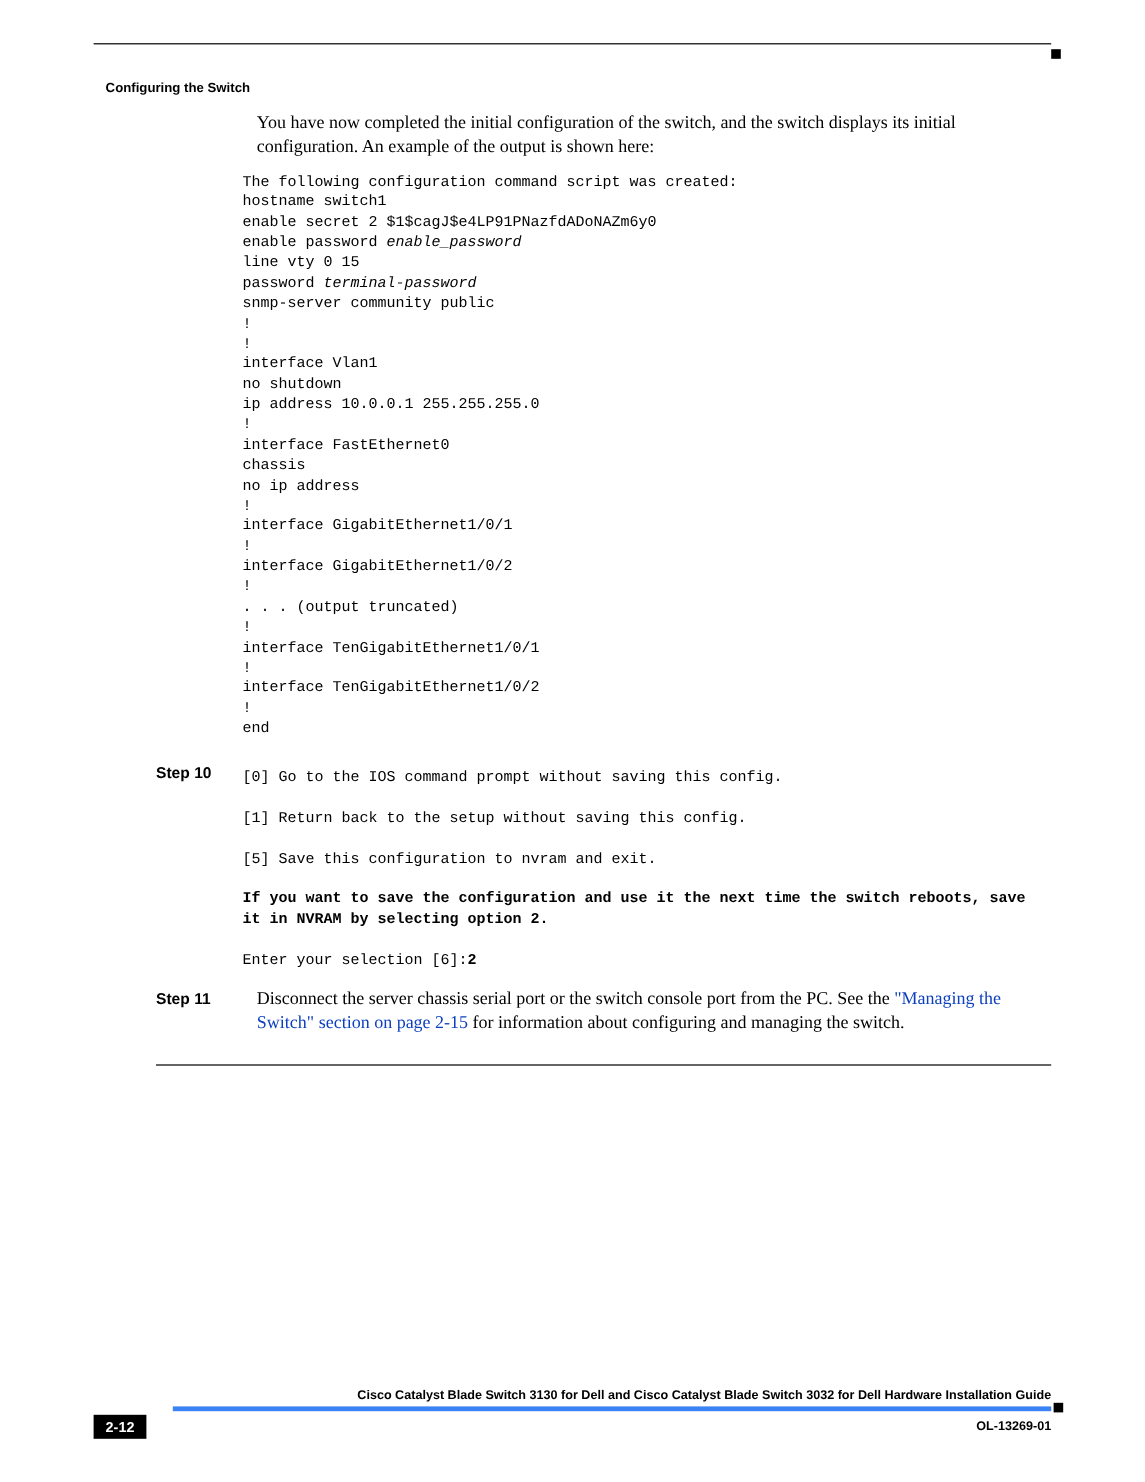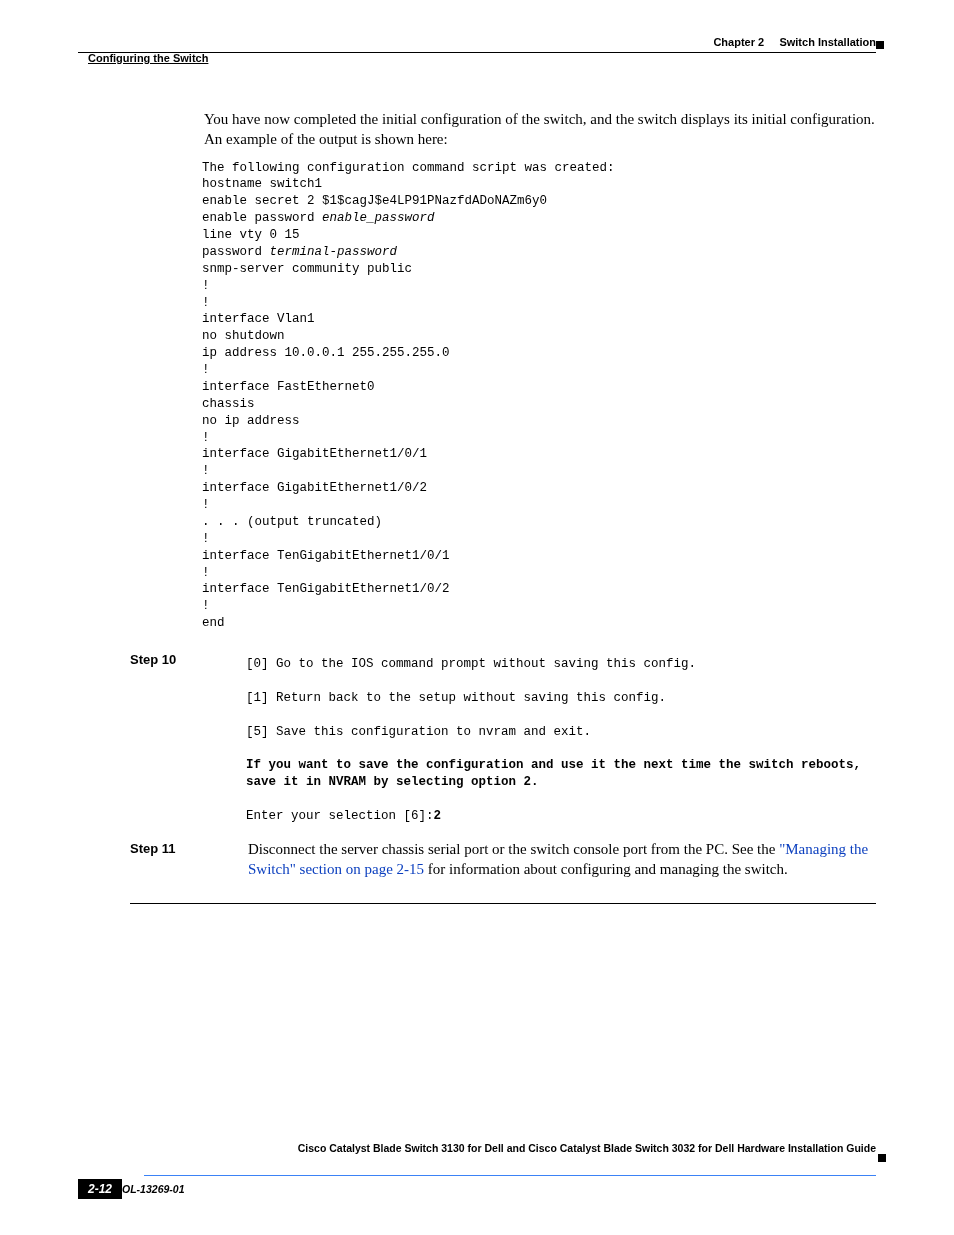--- a/index.html
+++ b/index.html
@@ -52,37 +52,36 @@
     right: 70px;
     top: 41px;
   }
   .content {
     margin-left: 124px;
     margin-right: 0px;
   }
   .body-text {
     font-size: 15px;
     line-height: 1.35;
-    margin: 0 0 10px 2px;
+    margin: 0 0 10px 12px;
   }
   .code-block {
     font-family: "Courier New", monospace;
     font-size: 12.5px;
     line-height: 1.35;
     white-space: pre;
     margin: 6px 0 18px 0;
   }
   .code-italic {
     font-style: italic;
   }
   .step-row {
     display: flex;
     align-items: flex-start;
     margin-bottom: 4px;
-    gap: 44px;
   }
   .step-label {
     width: 72px;
     flex: 0 0 72px;
     margin-left: -72px;
     font-family: Arial, Helvetica, sans-serif;
     font-weight: bold;
     font-size: 13px;
     padding-top: 2px;
   }
@@ -102,28 +101,28 @@
     left: 78px;
     right: 78px;
     bottom: 36px;
   }
   .footer-title {
     text-align: right;
     font-family: Arial, Helvetica, sans-serif;
     font-weight: bold;
     font-size: 10.5px;
     margin: 0 0 2px 66px;
-    border-bottom: 1px solid #3b82f6;
-    padding-bottom: 21px;
+    border-bottom: 4px solid #3b82f6;
+    padding-bottom: 3px;
   }
   .footer-row {
     display: flex;
+    justify-content: space-between;
     align-items: center;
     margin-top: 3px;
-    font-style: italic;
   }
   .page-badge {
     background: #000;
     color: #fff;
     font-family: Arial, Helvetica, sans-serif;
     font-weight: bold;
     font-size: 12px;
     padding: 3px 10px;
     display: inline-block;
   }
@@ -139,30 +138,22 @@
   }
   b { font-weight: bold; }
 </style>
 </head>
 <body>
 
 <div class="page">
 
   <span class="sq header-squares-right"></span>
 
-  <div class="header-row">
-    <div class="header-left"></div>
-    <div class="header-right">
-      <span>Chapter 2</span>
-      &nbsp;&nbsp;&nbsp;
-      <span>Switch Installation</span>
-    </div>
-  </div>
   <hr class="header-rule">
-  <div style="position:absolute; left:88px; top:52px; font-family:Arial,Helvetica,sans-serif; font-weight:bold; font-size:11px;text-decoration:underline;">Configuring the Switch</div>
+  <div style="position:absolute; left:88px; top:68px; font-family:Arial,Helvetica,sans-serif; font-weight:bold; font-size:11px;">Configuring the Switch</div>
 
   <div class="content" style="margin-top:56px;">
 
     <p class="body-text">You have now completed the initial configuration of the switch, and the switch displays its initial configuration. An example of the output is shown here:</p>
 
     <div class="code-block"><span>The following configuration command script was created:</span>
 <span>hostname switch1</span>
 <span>enable secret 2 $1$cagJ$e4LP91PNazfdADoNAZm6y0</span>
 <span>enable password </span><span class="code-italic">enable_password</span>
 <span>line vty 0 15</span>

